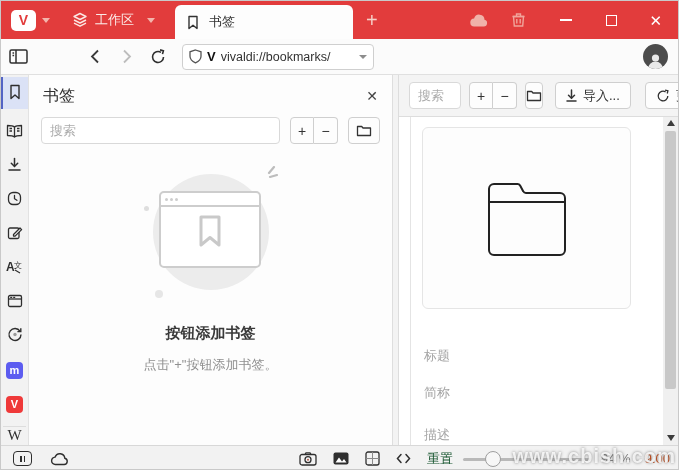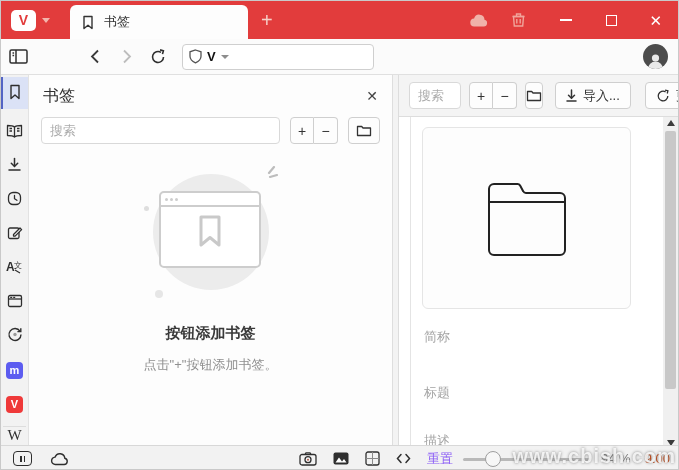--- a/index.html
+++ b/index.html
@@ -82,58 +82,69 @@
   .page-search { width:52px; flex:none; }
   .import-btn { padding:0 10px; gap:6px; font-size:13px; margin-left:4px; }
   .more-btn { padding:0 10px; gap:6px; font-size:13px; margin-left:6px; flex:none; }
   .page-content { flex:1; position:relative; display:flex; }
   .list-strip { width:12px; border-right:1px solid #e4e4e4; background:#fff; flex:none; }
   .detail { flex:1; padding:10px 0 0 11px; }
   .preview-card { width:209px; height:182px; background:#fdfdfd; border:1px solid #e5e5e5; border-radius:6px; display:flex; align-items:center; justify-content:center; }
   .field-label { font-size:13px; color:#a3a3a3; margin-left:2px; }
   .fl-title { margin-top:38px; }
   .fl-nick { margin-top:19px; }
-  .fl-desc { margin-top:30px; }
+  .fl-desc { margin-top:24px; }
 
   .scrollbar { position:absolute; top:0; right:0; bottom:0; width:15px; background:#f0f0f0; display:flex; flex-direction:column; align-items:center; }
   .sb-up { margin-top:3px; width:0; height:0; border-left:4px solid transparent; border-right:4px solid transparent; border-bottom:6px solid #3c3c3c; }
   .sb-thumb { margin-top:5px; width:11px; height:258px; background:#c8c8c8; border-radius:2px; }
   .sb-down { margin-top:auto; margin-bottom:4px; width:0; height:0; border-left:4px solid transparent; border-right:4px solid transparent; border-top:6px solid #3c3c3c; }
 
   
   .statusbar { height:26px; background:#f2f2f2; border-top:1px solid #d8d8d8; display:flex; align-items:center; padding:0 8px; position:relative; }
   .sb-ico { display:flex; align-items:center; }
   .pause-btn { margin-left:4px; width:19px; height:15px; border:1.5px solid #2f2f2f; border-radius:4px; display:flex; align-items:center; justify-content:center; gap:2px; }
   .pause-btn i { display:block; width:1.5px; height:6px; background:#2f2f2f; }
   .cloud2 { margin-left:18px; }
   .sb-right-spacer { flex:1; }
   .cam { margin-right:16px; }
   .img-ico { margin-right:16px; }
   .tile-ico { margin-right:16px; }
   .code-ico { margin-right:16px; }
-  .reset-label { color:#8b5cf6; font-size:13px; margin-right:10px; }
+  .reset-label { color:#14532d; font-size:13px; margin-right:10px; }
   .zoom-slider { position:relative; width:128px; height:16px; margin-right:10px; }
   .zoom-track { position:absolute; top:7px; left:0; right:0; height:3px; background:#b9b9b9; border-radius:2px; }
   .zoom-knob { position:absolute; top:0; left:22px; width:16px; height:16px; border-radius:50%; background:#f7f7f7; border:1px solid #9e9e9e; }
   .zoom-val { color:#7c7c7c; font-size:13px; margin-right:14px; }
   .clock { color:#c2410c; font-size:13px; margin-right:0; }
 
   .watermark { position:absolute; right:2px; bottom:1px; font-size:20px; font-weight:bold; letter-spacing:1px; color:rgba(255,255,255,0.82); text-shadow:0 0 3px rgba(110,110,110,0.85); pointer-events:none; }
 </style>
 </head>
 <body>
 
 <div class="window">
 
   <div class="titlebar">
     <div class="logo-btn">
       <span>V</span>
     </div>
     <span class="tb-caret"></span>
 
+    <div class="workspace-btn">
+      <span class="tb-icon">
+        <svg width="16" height="16" viewBox="0 0 16 16" fill="none" stroke="#fbe6e2" stroke-width="1.4" stroke-linejoin="round">
+            <path d="M8 1.5 14 4.5 8 7.5 2 4.5z"></path>
+            <path d="M2 8l6 3 6-3"></path>
+            <path d="M2 11.2l6 3 6-3"></path>
+          </svg>
+      </span>
+      <span class="label">工作区</span>
+      <span class="tb-caret"></span>
+    </div>
 
     <div class="tab">
       <span class="tb-icon">
         <svg width="14" height="15" viewBox="0 0 14 15" fill="none" stroke="#333" stroke-width="1.4" stroke-linejoin="round">
             <path d="M3 1.5h8v12L7 10.2 3 13.5z"></path>
           </svg>
       </span>
       <span>书签</span>
     </div>
 
@@ -184,20 +195,21 @@
         </svg>
     </span>
 
     <div class="url-box">
       <span class="nav-ico">
         <svg width="13" height="15" viewBox="0 0 13 15" fill="none" stroke="#555" stroke-width="1.3">
             <path d="M6.5 1 12 2.8v4.4c0 3.2-2.3 5.2-5.5 6.6C3.3 12.4 1 10.4 1 7.2V2.8z"></path>
           </svg>
       </span>
       <span style="font-weight:bold;font-size:13px;color:#111;">V</span>
+      <span class="url-text">vivaldi://bookmarks/</span>
       <span class="caret-down"></span>
     </div>
 
 
     <div class="avatar">
       <svg width="19" height="17" viewBox="0 0 19 17">
           <circle cx="9.5" cy="6" r="3.6" fill="#e9e9e9"></circle>
           <path d="M2 17a7.5 7.5 0 0 1 15 0z" fill="#e9e9e9"></path>
         </svg>
     </div>
@@ -350,22 +362,22 @@
 
       <div class="page-content">
         <div class="list-strip"></div>
         <div class="detail">
           <div class="preview-card">
             <svg width="88" height="80" viewBox="0 0 88 80" fill="none" stroke="#222" stroke-width="2" stroke-linejoin="round">
               <path d="M6 72V11c0-2.8 2.2-5 5-5h23.5c1.1 0 2.1.6 2.6 1.5l3.2 5.9c.5 1 1.5 1.6 2.6 1.6H77c2.8 0 5 2.2 5 5V72c0 2.8-2.2 5-5 5H11c-2.8 0-5-2.2-5-5z"></path>
               <path d="M6 24h76"></path>
             </svg>
           </div>
+          <div class="field-label fl-title">标题</div>
           <div class="field-label fl-nick">简称</div>
-          <div class="field-label fl-title">标题</div>
           <div class="field-label fl-desc">描述</div>
         </div>
         <div class="scrollbar">
           <span class="sb-up"></span>
           <span class="sb-thumb"></span>
           <span class="sb-down"></span>
         </div>
       </div>
     </div>
   </div>

